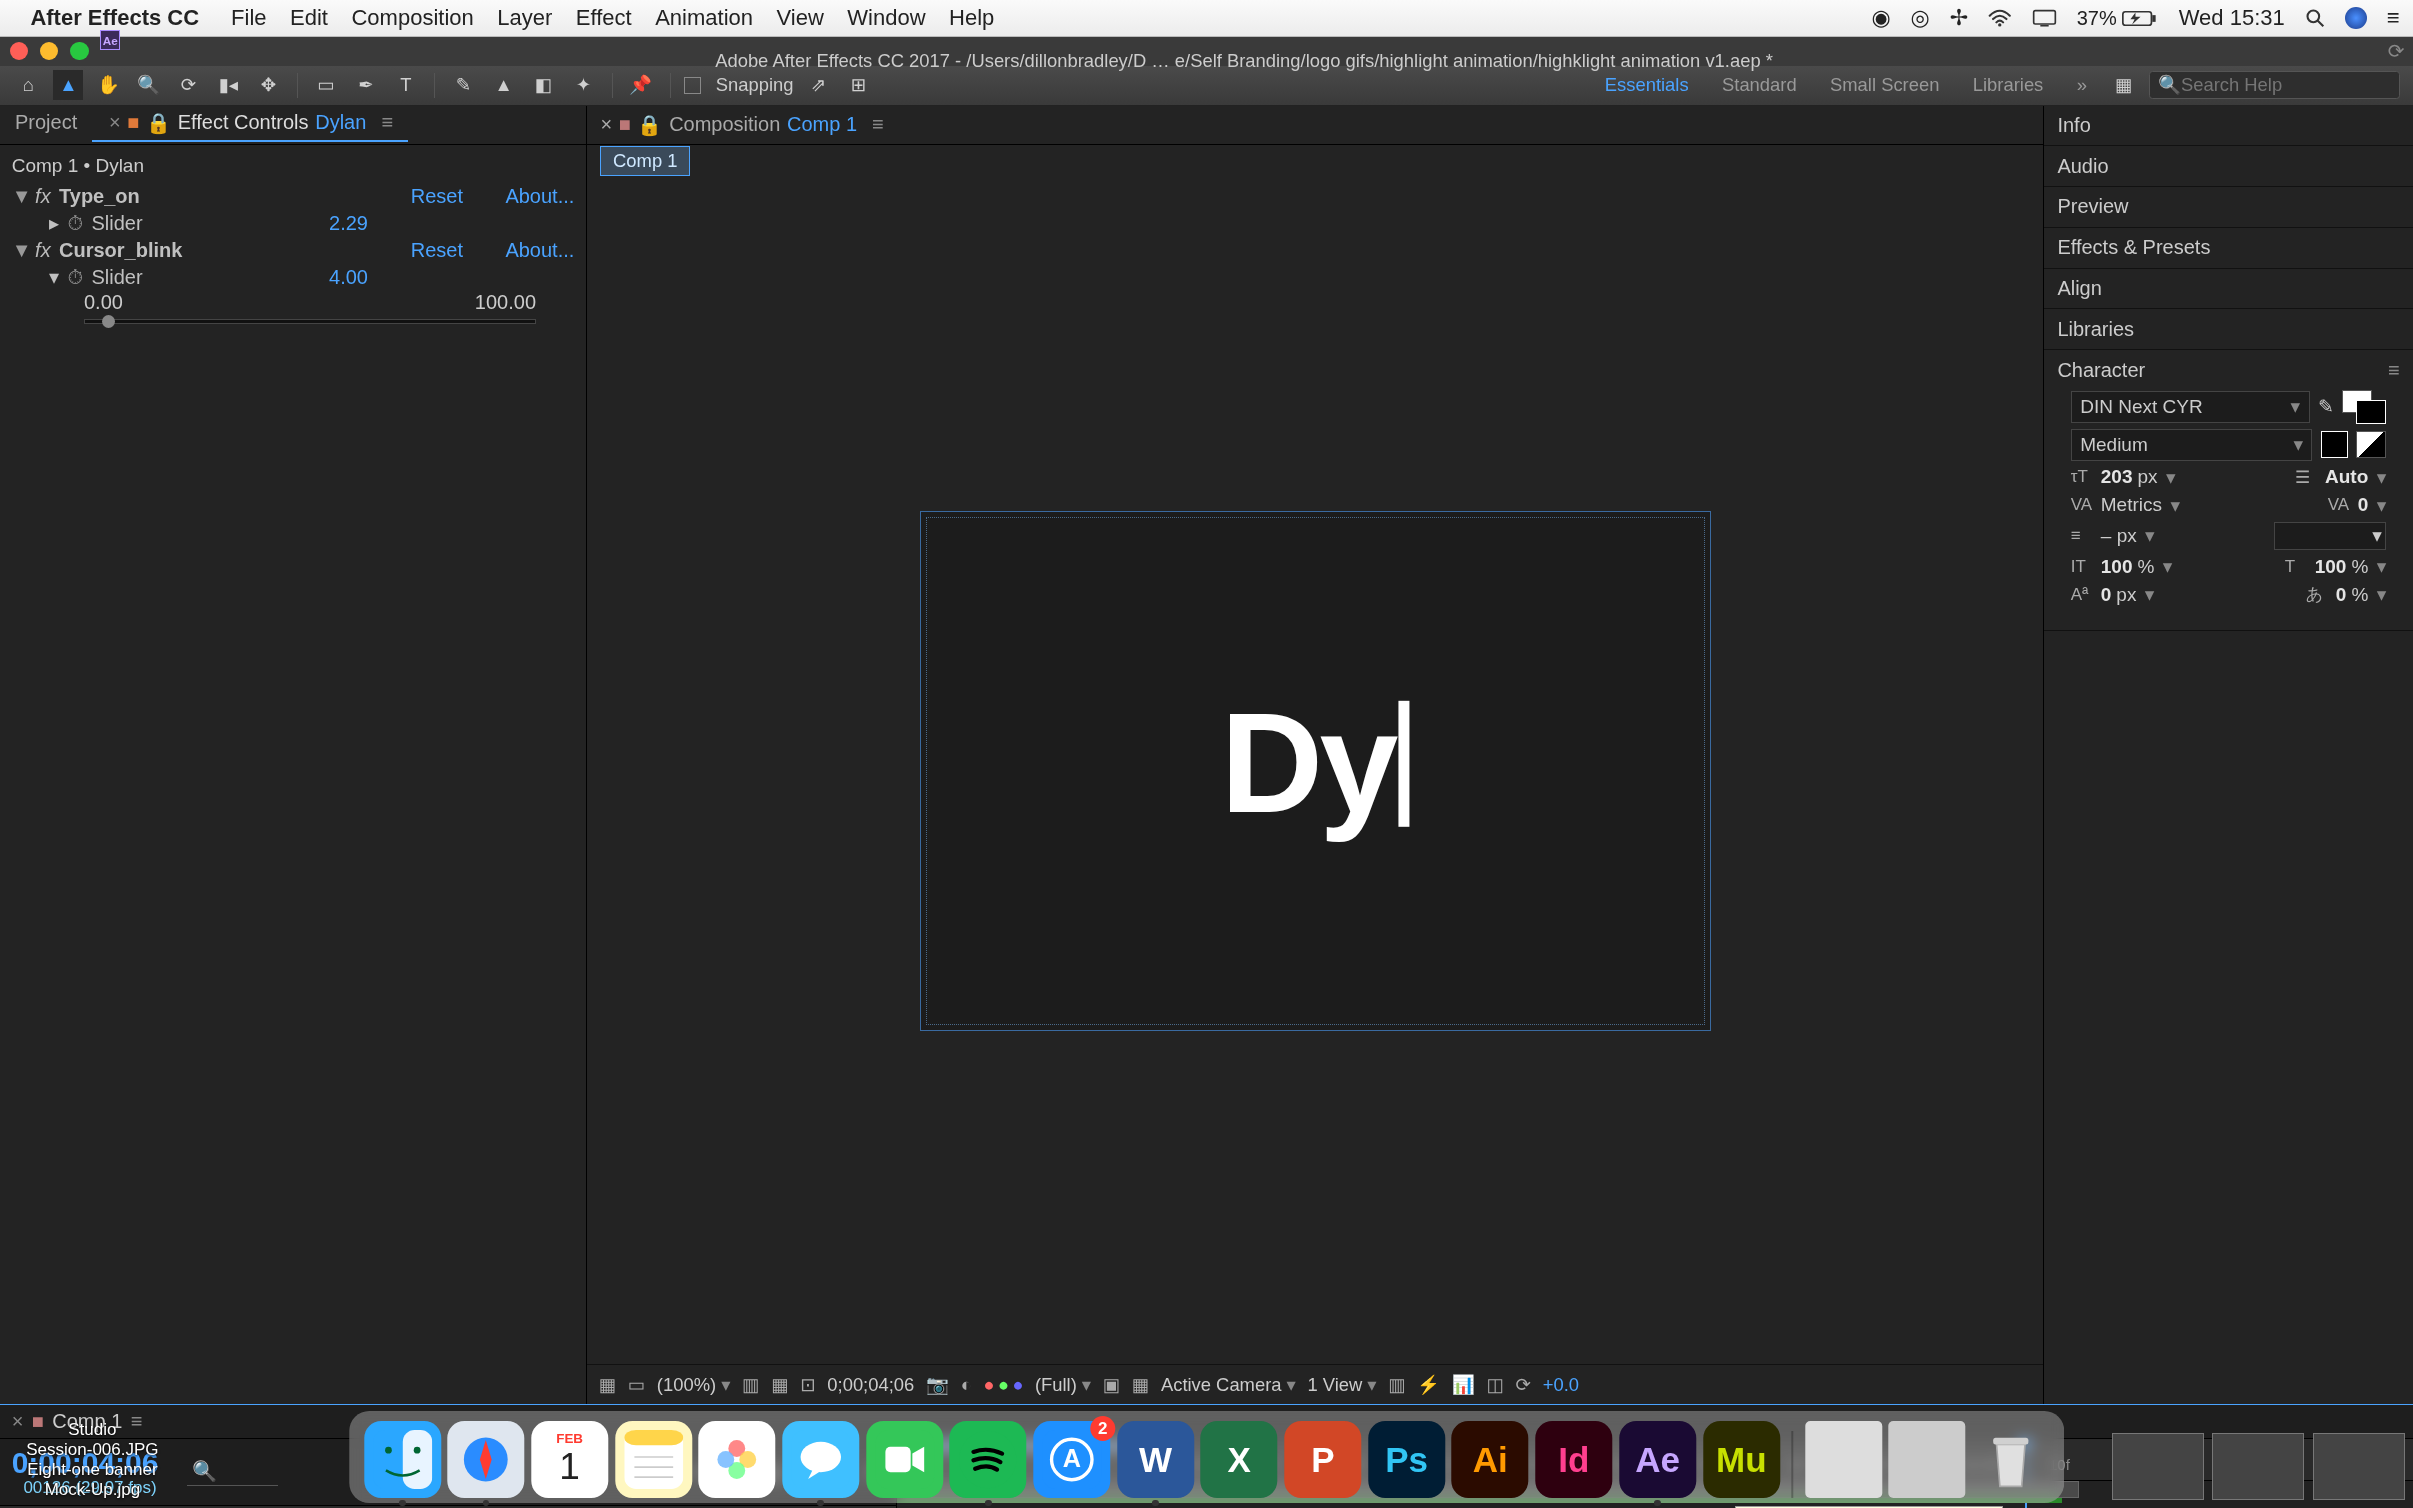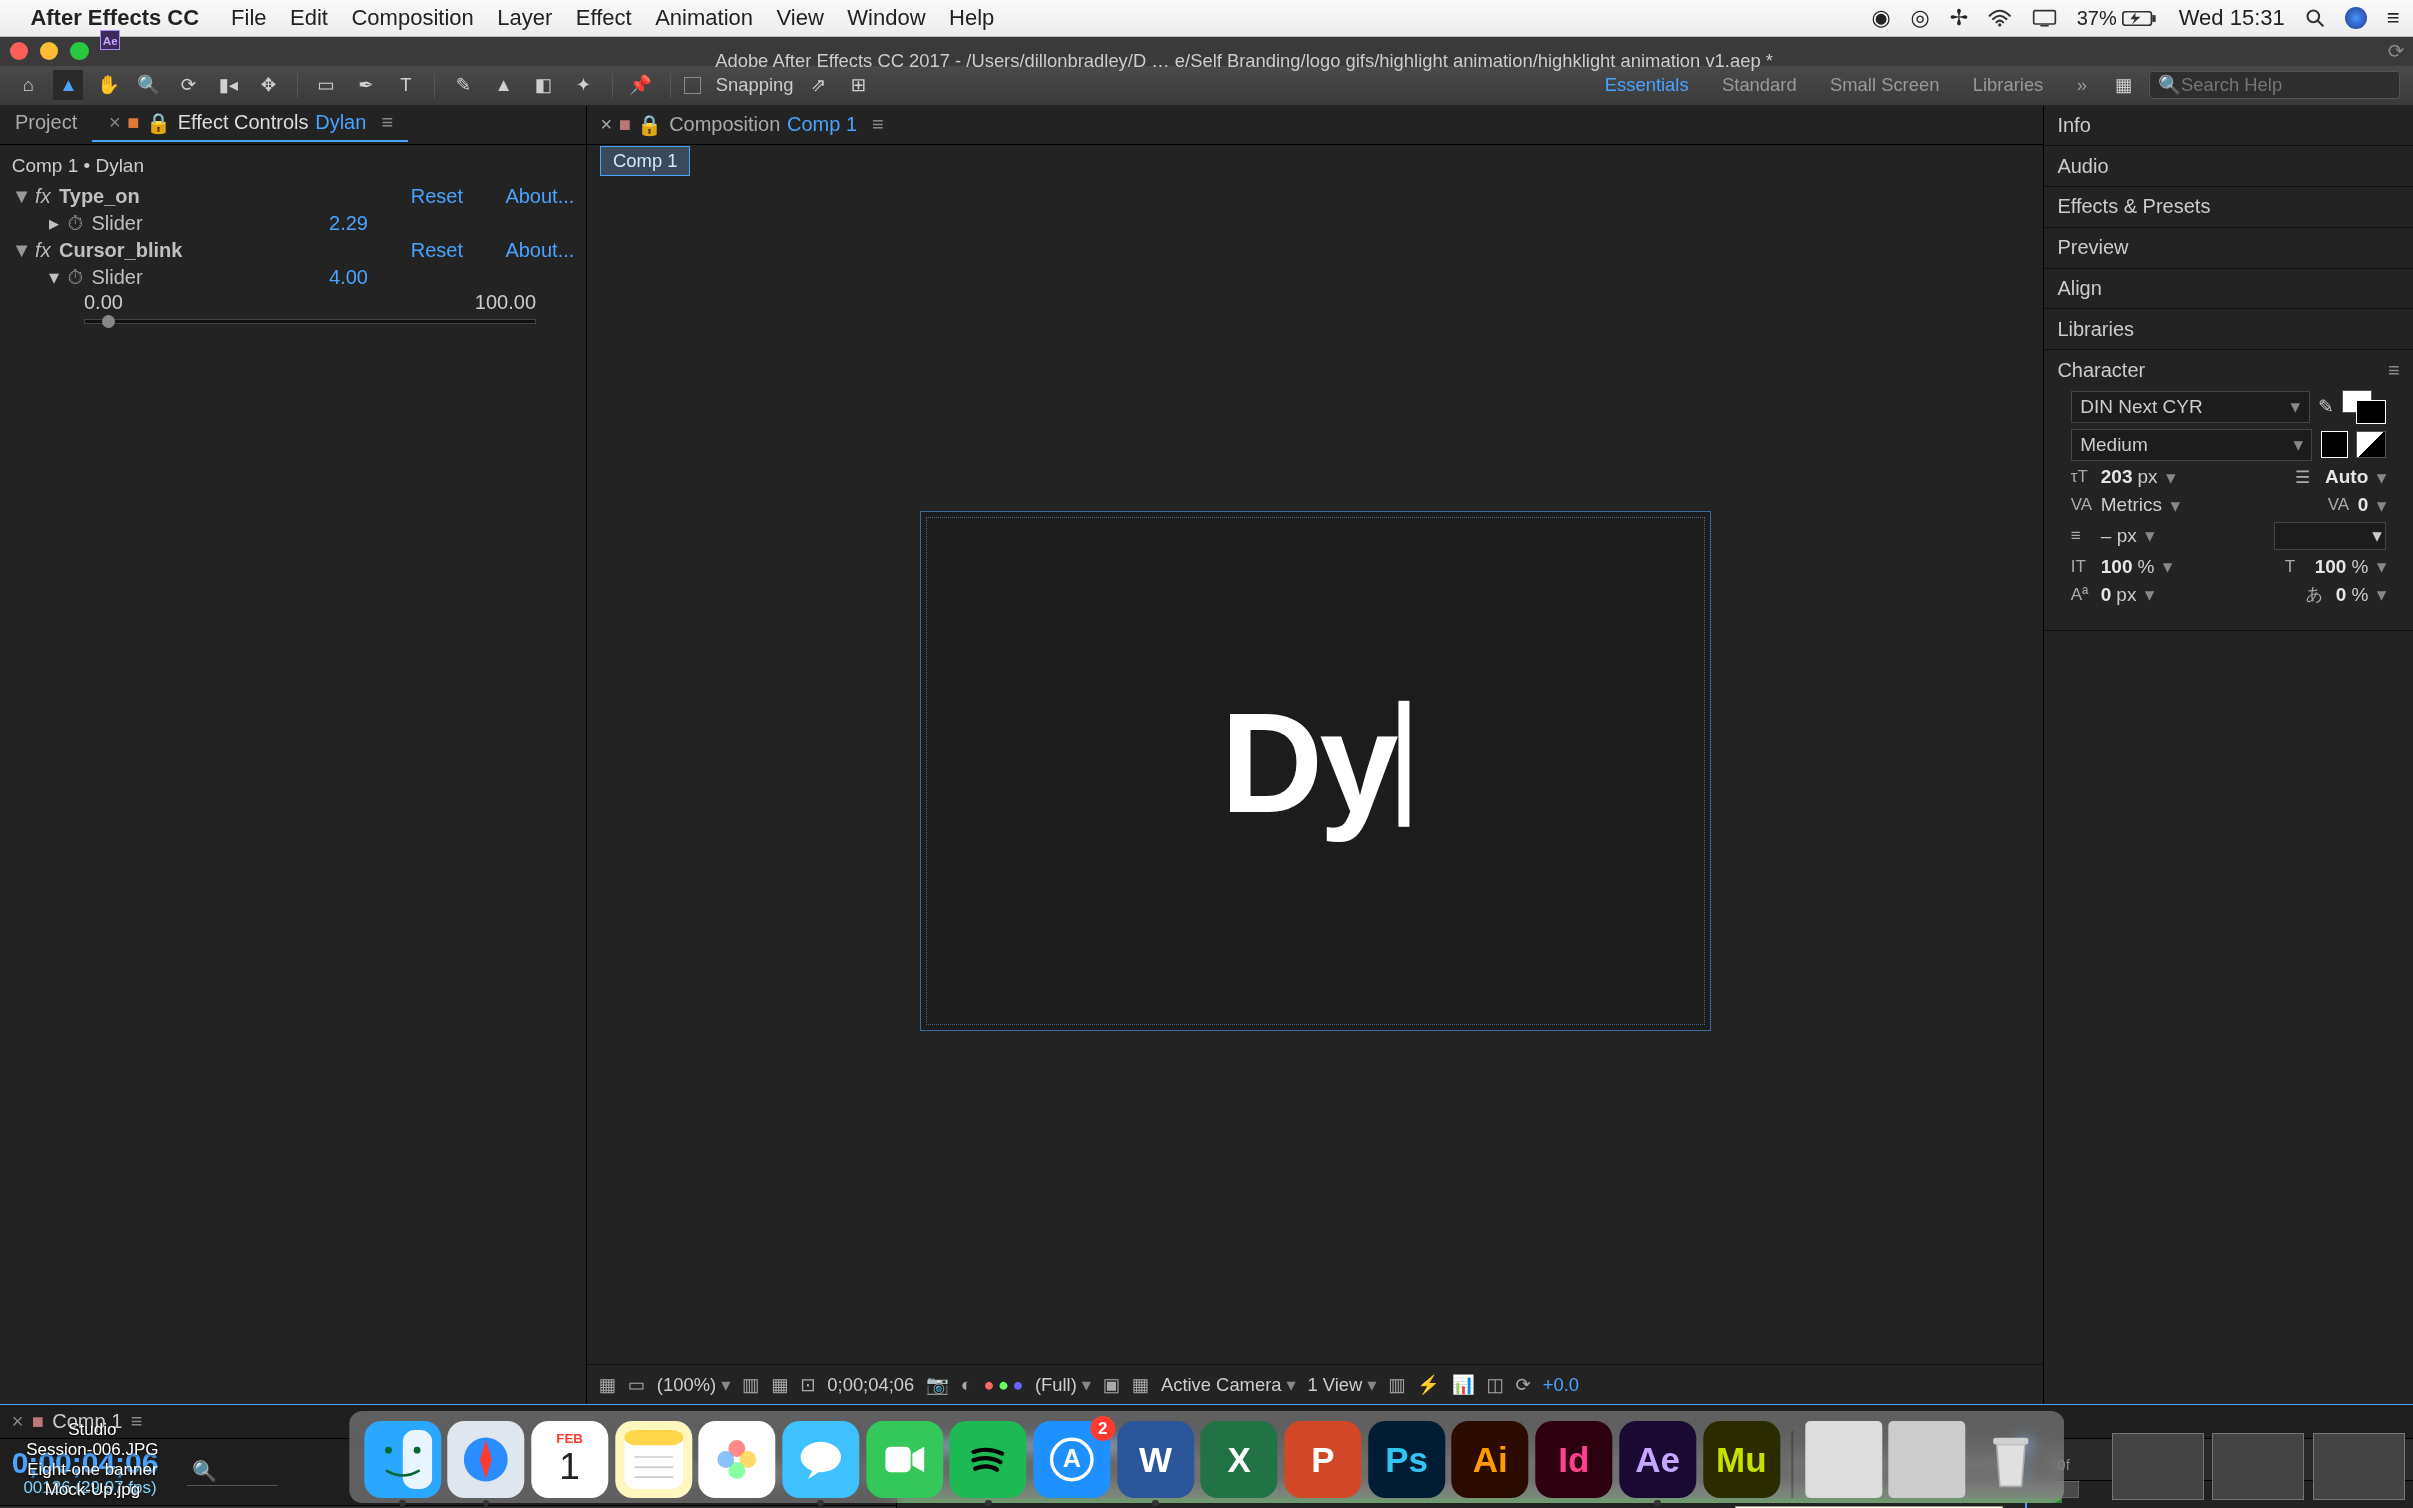--- a/index.html
+++ b/index.html
@@ -114,21 +114,21 @@
 .tl-ruler .workarea{position:absolute;left:0;top:0;width:285px;height:13.4px;background:#5a7aa0;}
 .tl-ruler .tick{position:absolute;top:17px;color:#888;font-size:15px;}
 .tl-ruler .playhead{position:absolute;top:0;width:0;height:0;border-left:8.4px solid transparent;border-right:8.4px solid transparent;border-top:13.4px solid #4aa3ff;}
 .tl-ruler .playline{position:absolute;top:0;bottom:-453px;width:1.7px;background:#4aa3ff;}
 .tl-trackarea{position:relative;height:453px;}
 .tl-workbar{position:absolute;left:0;top:0;height:17px;width:1182px;background:#4a4a4a;border:0.8px solid #666;}
 .tl-bar-green{position:absolute;left:0;top:17px;height:5px;width:1165px;background:#2a8a2a;}
 .tl-tooltip{position:absolute;background:#ffffe0;color:#000;border:0.8px solid #999;padding:1.7px 6.7px;font-size:18.4px;}
 
 
-.dock{position:absolute;bottom:5px;left:50%;transform:translateX(-50%);height:92px;display:flex;align-items:flex-end;gap:6.7px;background:rgba(220,220,220,0.35);border-radius:13px;padding:5px 15px;backdrop-filter:blur(6.7px);}
+.dock{position:absolute;bottom:5px;left:50%;transform:translateX(-50%);height:92px;display:flex;align-items:flex-end;gap:6.7px;background:rgba(220,220,220,0.35);border-radius:20px;padding:5px 15px;backdrop-filter:blur(6.7px);}
 .dock .app{width:77px;height:77px;border-radius:17px;display:flex;align-items:center;justify-content:center;font-size:35px;font-weight:700;color:#fff;position:relative;}
 .dock .badge{position:absolute;top:-5px;right:-5px;background:#ff3b30;color:#fff;border-radius:50%;width:25px;height:25px;font-size:17px;display:flex;align-items:center;justify-content:center;}
 .dock .sep{width:1.7px;height:67px;background:rgba(0,0,0,0.25);margin:0 5px;}
 .dock .dot{position:absolute;bottom:-8.4px;left:50%;transform:translateX(-50%);width:6.7px;height:6.7px;background:#333;border-radius:50%;}
 
 
 .desktop-icon{position:absolute;color:#fff;font-size:17px;text-align:center;text-shadow:0 0.8px 2.5px #000;width:168px;}
 .desktop-small{position:absolute;right:8.4px;bottom:8.4px;display:flex;gap:8.4px;}
 .desktop-small .t{width:92px;height:67px;background:#444;border:0.8px solid #777;}
 
@@ -343,24 +343,24 @@
   </div>
 
   <div class="right-panel">
     <div class="r-section">
         <span>Info</span>
       </div>
     <div class="r-section">
         <span>Audio</span>
       </div>
     <div class="r-section">
+        <span>Preview</span>
+      </div>
+    <div class="r-section">
         <span>Effects &amp; Presets</span>
-      </div>
-    <div class="r-section">
-        <span>Preview</span>
       </div>
     <div class="r-section">
         <span>Align</span>
       </div>
     <div class="r-section">
         <span>Libraries</span>
       </div>
     <div class="r-section char">
       <div style="display:flex;justify-content:space-between;align-items:center">
         <span>Character</span>

